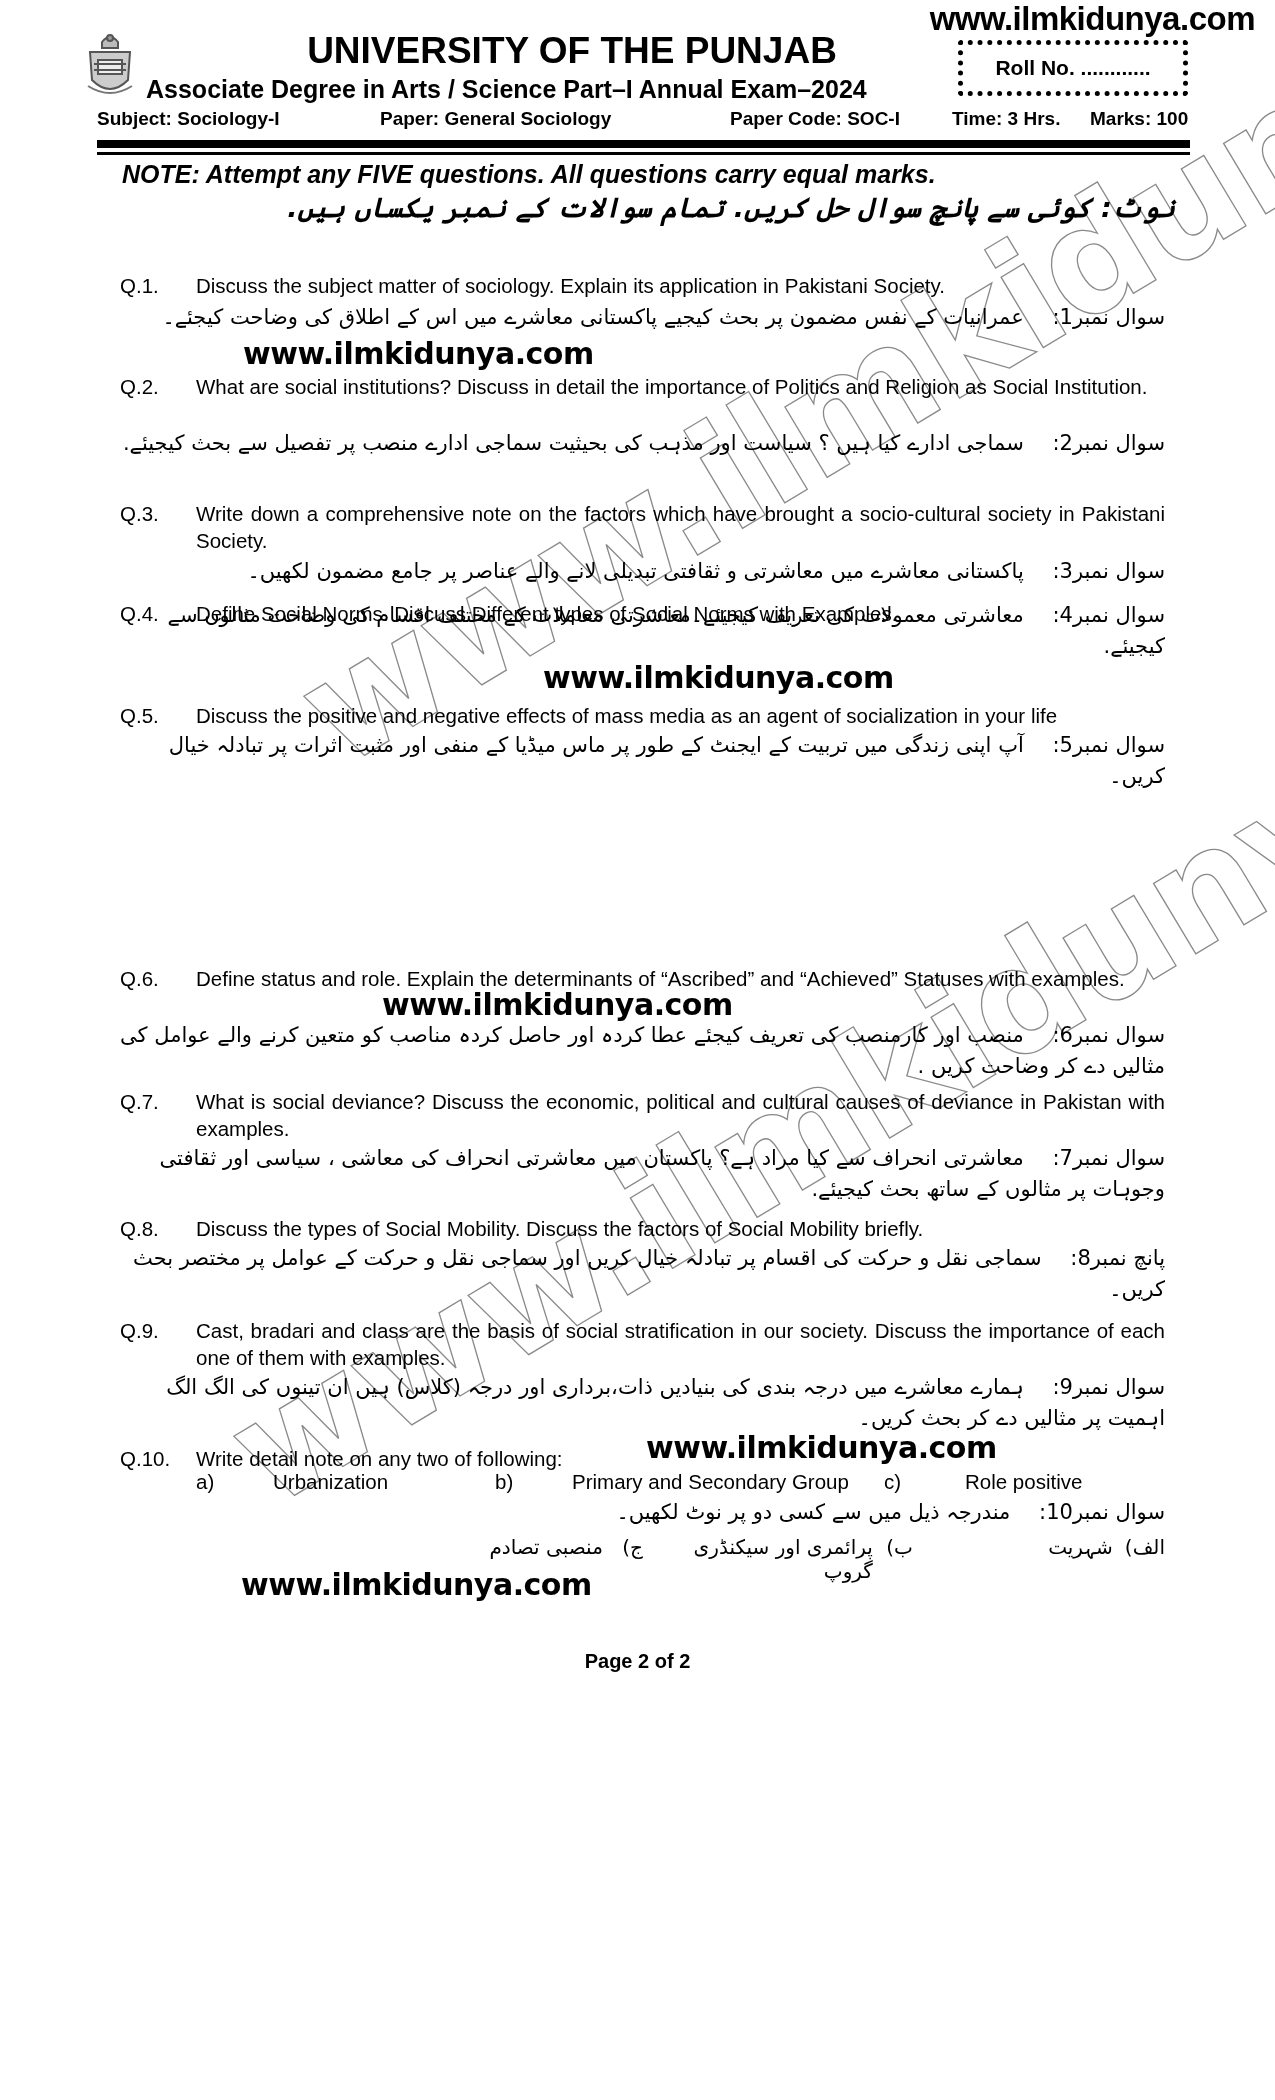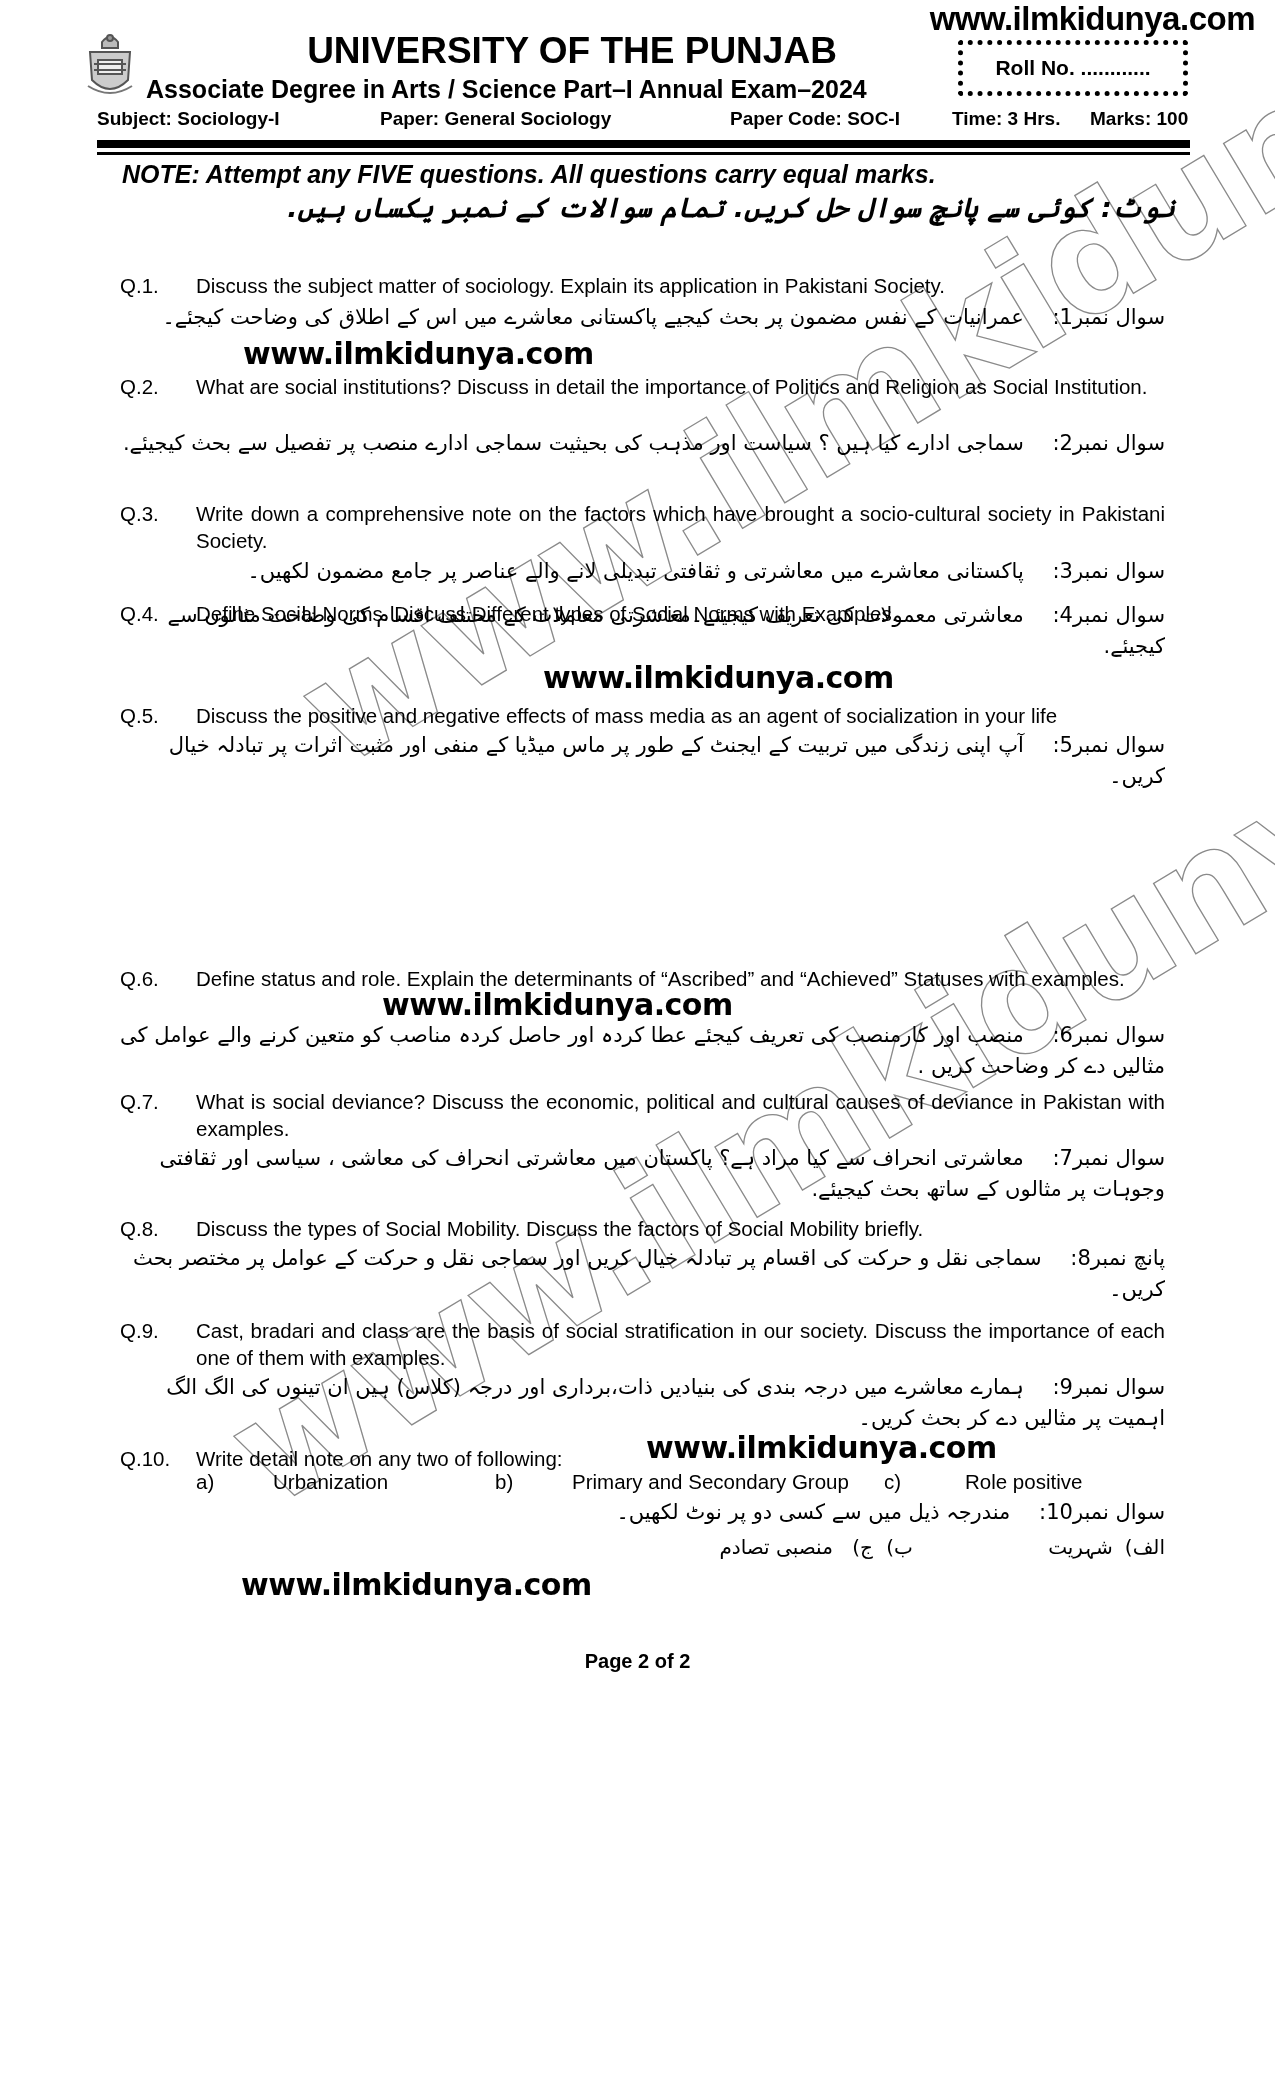--- a/index.html
+++ b/index.html
@@ -169,19 +169,20 @@
 
 <div class="abs ur" style="top:1497px">
   <span class="unum">سوال نمبر10:</span>
   <span>مندرجہ ذیل میں سے کسی دو پر نوٹ لکھیں۔</span>
 </div>
 
 <div class="abs ur-opts">
   <span style="margin-left:12px">الف)</span>
   <span style="width:200px">شہریت</span>
   <span style="width:40px">ب)</span>
+  <span style="width:230px">پرائمری اور سیکنڈری گروپ</span>
   <span style="width:40px">ج)</span>
   <span>منصبی تصادم</span>
 </div>
 
 <div class="abs wm-link" style="left:241px; top:1567px">www.ilmkidunya.com</div>
 
 <div class="abs page-num">Page 2 of 2</div>
 
 </body></html>

